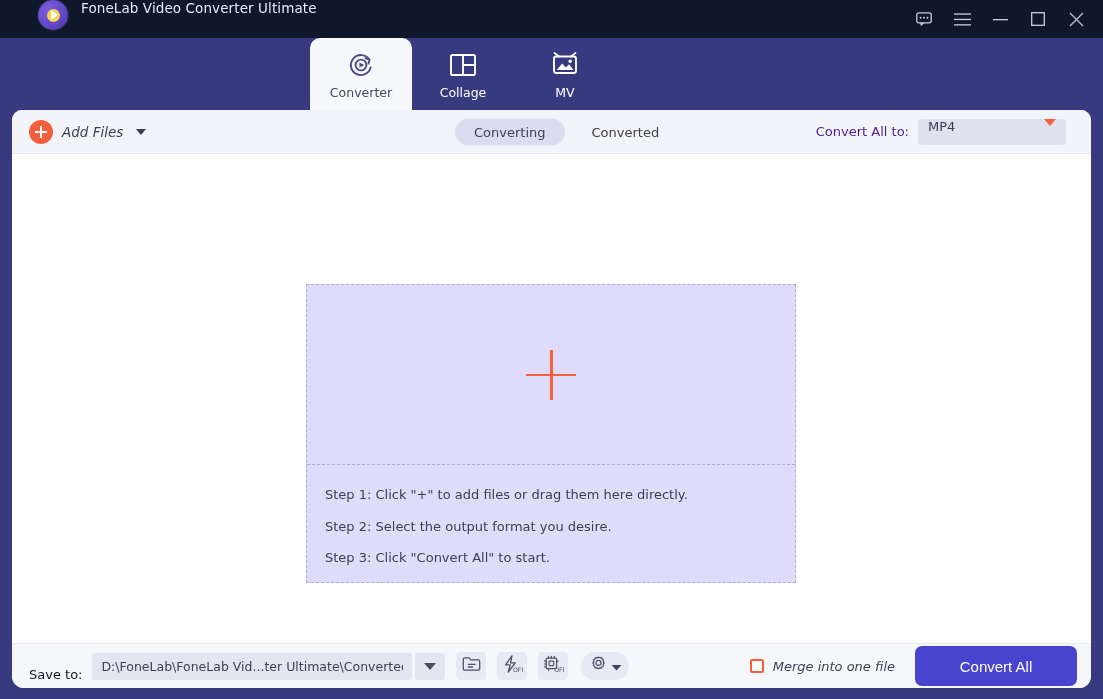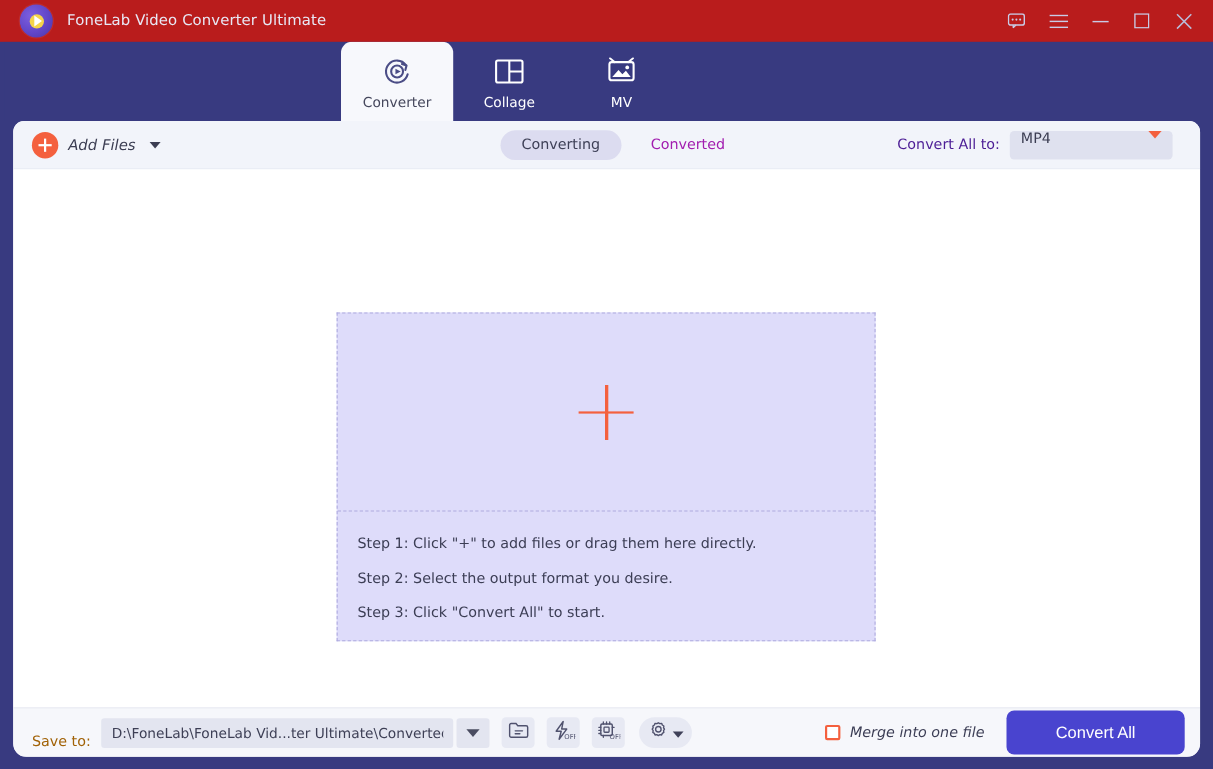--- a/index.html
+++ b/index.html
@@ -13,23 +13,24 @@
     position: relative;
     width: 1103px; height: 699px;
     background: #383a80;
     overflow: hidden;
   }
 
   
   .titlebar {
     position: absolute; top: 0; left: 0;
     width: 1103px; height: 38px;
-    display: flex; align-items: center;
-    background: #b91c1c;
+    display: flex; align-items: flex-start;
+    background: #0f172a;
     z-index: 6;
+    padding-left: 20px;
   }
   .logo-wrap {
     width: 30px; height: 30px; margin-left: 18px;
     border-radius: 50%;
     background: radial-gradient(circle at 35% 35%, #7d5fe0 0%, #6146c8 55%, #4b35a8 100%);
     display: flex; align-items: center; justify-content: center;
     position: relative;
     box-shadow: 0 0 0 1px rgba(255,255,255,0.08);
   }
   .logo-inner {
@@ -134,21 +135,21 @@
     border-top: 6px solid #3b3d52;
     margin-left: 4px;
   }
 
   .seg {
     position: absolute; left: 443px; top: 50%;
     transform: translateY(-50%);
     display: flex; align-items: center; gap: 8px;
   }
   .seg-item {
-    font-size: 13px; color: #a21caf;
+    font-size: 13px; color: #404040;
     padding: 6px 19px;
     border-radius: 14px;
     cursor: pointer;
     white-space: nowrap;
   }
   .seg-item.active { background: #dcdcf0; color: #3e4057; }
 
   .convall {
     position: absolute; right: 25px; top: 50%;
     transform: translateY(-50%);
@@ -211,21 +212,21 @@
 
   
   .bottombar {
     position: relative;
     height: 45px; width: 100%;
     background: #f6f7fb;
     border-top: 1px solid #e8eaf2;
     display: flex; align-items: center;
   }
   .saveto-label {
-    font-size: 13px; color: #a16207;
+    font-size: 13px; color: #0f172a;
     margin-left: 17px;
     margin-top: 16px;
   }
   .path-box {
     margin-left: 10px;
     width: 320px; height: 27px;
     background: #e3e5f0;
     border-radius: 3px;
     display: flex; align-items: center;
     padding: 0 9px;

